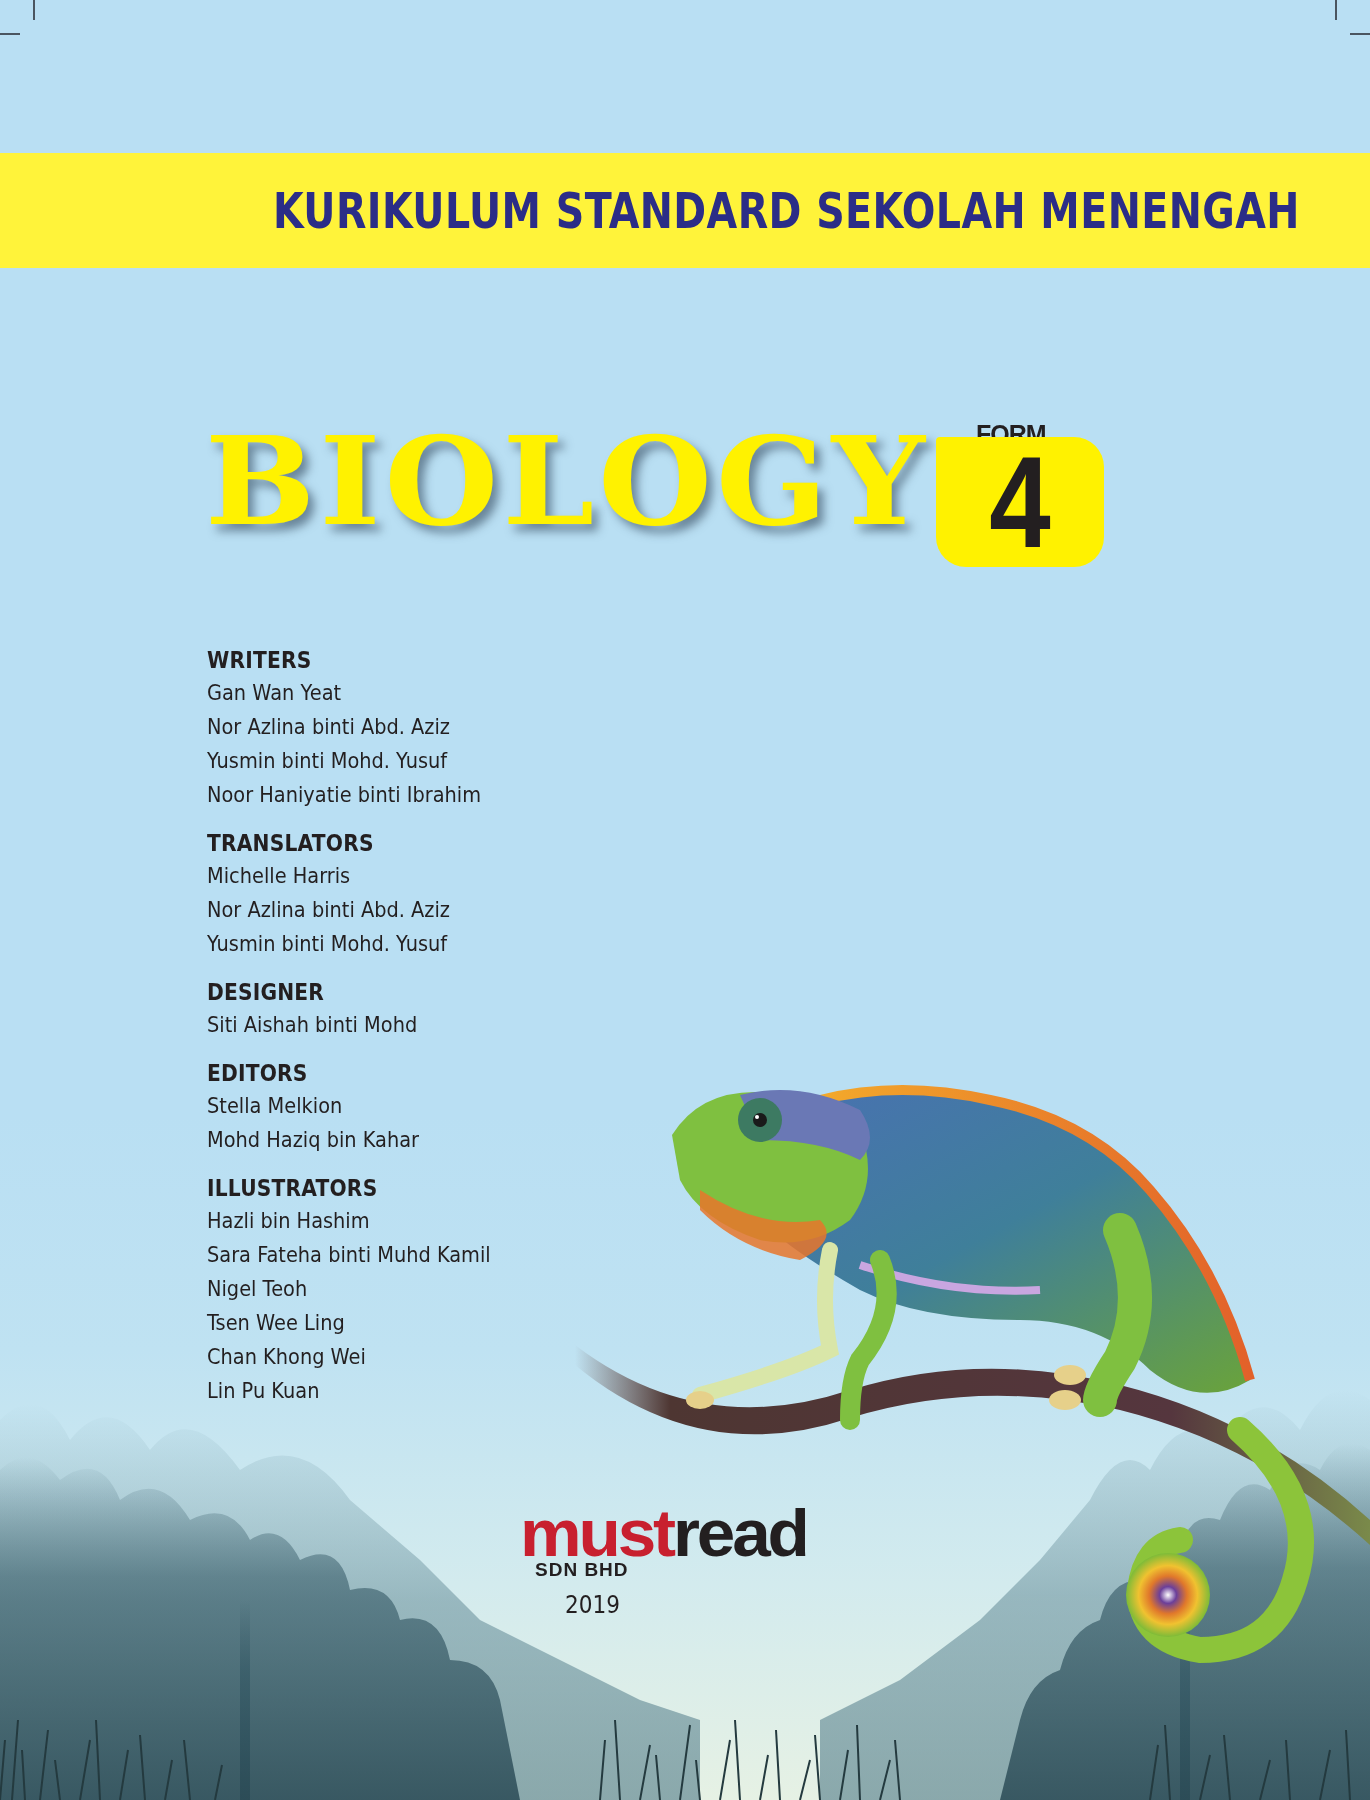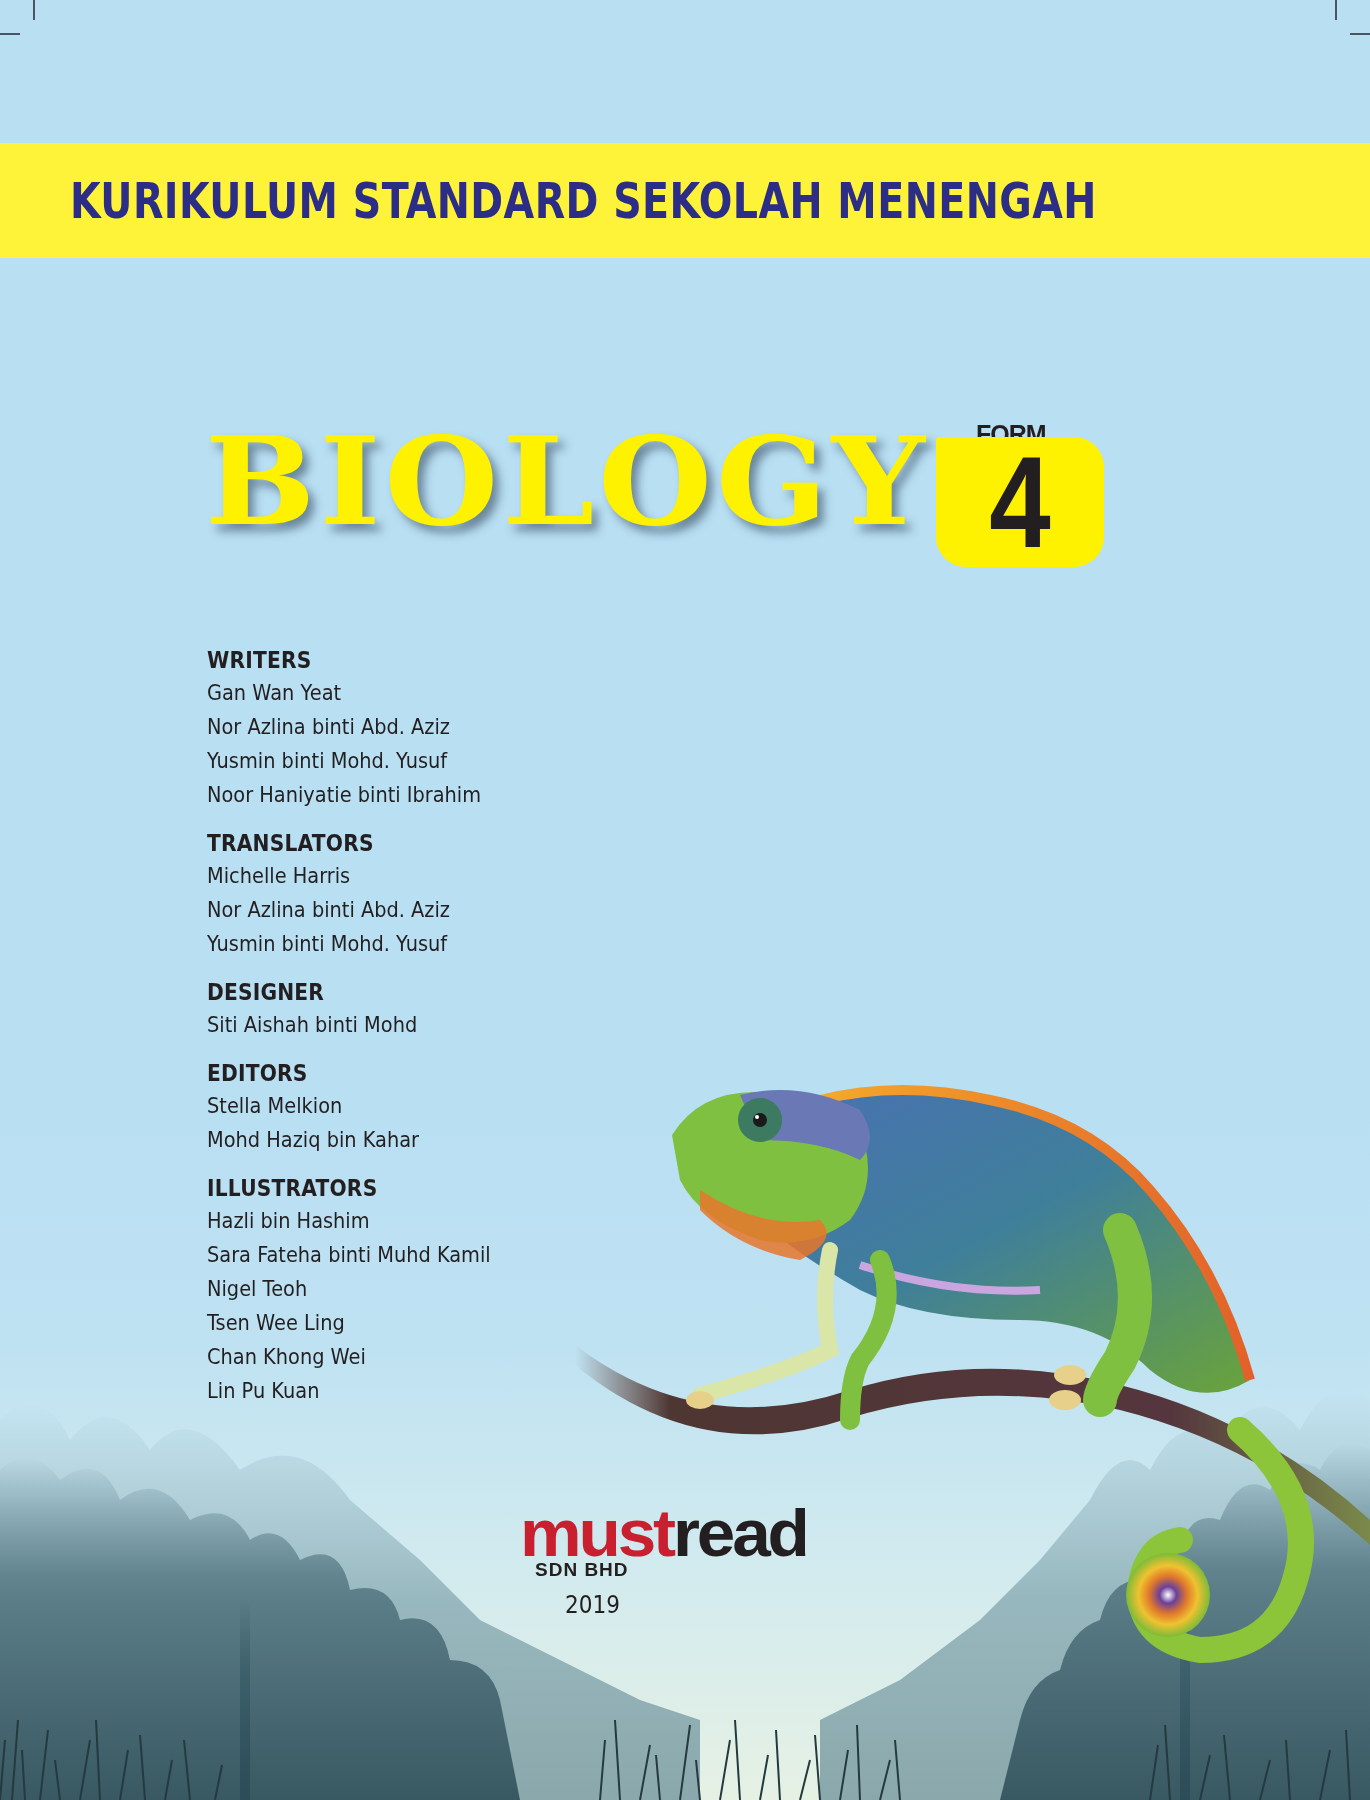--- a/index.html
+++ b/index.html
@@ -1,20 +1,20 @@
 <!DOCTYPE html>
 <html><head>
 <meta charset="utf-8">
 <style>
   html,body{margin:0;padding:0;}
   body{width:1370px;height:1800px;overflow:hidden;position:relative;background:#b9dff3;font-family:"DejaVu Sans",sans-serif;}
   .page{position:absolute;left:0;top:0;width:1370px;height:1800px;overflow:hidden;
     background:linear-gradient(180deg,#b9dff3 0%,#b9dff3 62%,#bfe2f2 75%,#d3ebee 88%,#e6f1e4 100%);}
   .crop{position:absolute;background:#4a5560;}
-  .banner{position:absolute;left:0;top:143px;width:1370px;height:115px;background:#fff33a;display:flex;align-items:center;justify-content:flex-start;}
+  .banner{position:absolute;left:0;top:153px;width:1370px;height:115px;background:#fff33a;display:flex;align-items:center;justify-content:flex-end;}
   .banner span{font-family:"DejaVu Sans Condensed","DejaVu Sans",sans-serif;font-stretch:condensed;color:#2b2d87;font-size:50px;font-weight:600;letter-spacing:0.5px;transform:scaleX(0.88);display:inline-block;white-space:nowrap;}
   .title{position:absolute;left:205px;top:420px;font-family:"DejaVu Serif","Liberation Serif",serif;font-weight:bold;font-size:128px;line-height:1;color:#fff200;letter-spacing:4px;transform:scaleX(1.02) scaleY(0.95);transform-origin:left top;text-shadow:6px 8px 10px rgba(40,60,80,0.55);}
   .form-label{position:absolute;left:976px;top:420px;font-family:"Liberation Sans",sans-serif;font-weight:bold;font-size:25px;color:#231f20;letter-spacing:-1px;}
   .form-box{position:absolute;left:936px;top:437px;width:168px;height:130px;background:#fff200;border-radius:4px 30px 30px 30px;}
   .form-num{position:absolute;left:936px;top:437px;width:168px;height:130px;display:flex;align-items:center;justify-content:center;font-family:"Liberation Sans",sans-serif;font-weight:bold;font-size:130px;color:#231f20;line-height:1;transform:scaleX(0.85);}
   .credits{position:absolute;left:207px;top:644px;color:#231f20;}
   .sec{margin-bottom:15px;}
   .sec-title{font-family:"DejaVu Sans",sans-serif;font-weight:bold;font-size:23px;line-height:32px;letter-spacing:0.2px;transform:scaleX(0.88);transform-origin:left;white-space:nowrap;}
   .name{font-family:"DejaVu Sans",sans-serif;font-size:22px;line-height:34px;transform:scaleX(0.88);transform-origin:left;white-space:nowrap;}
   .publisher{position:absolute;left:535px;top:1505px;width:300px;text-align:left;}

